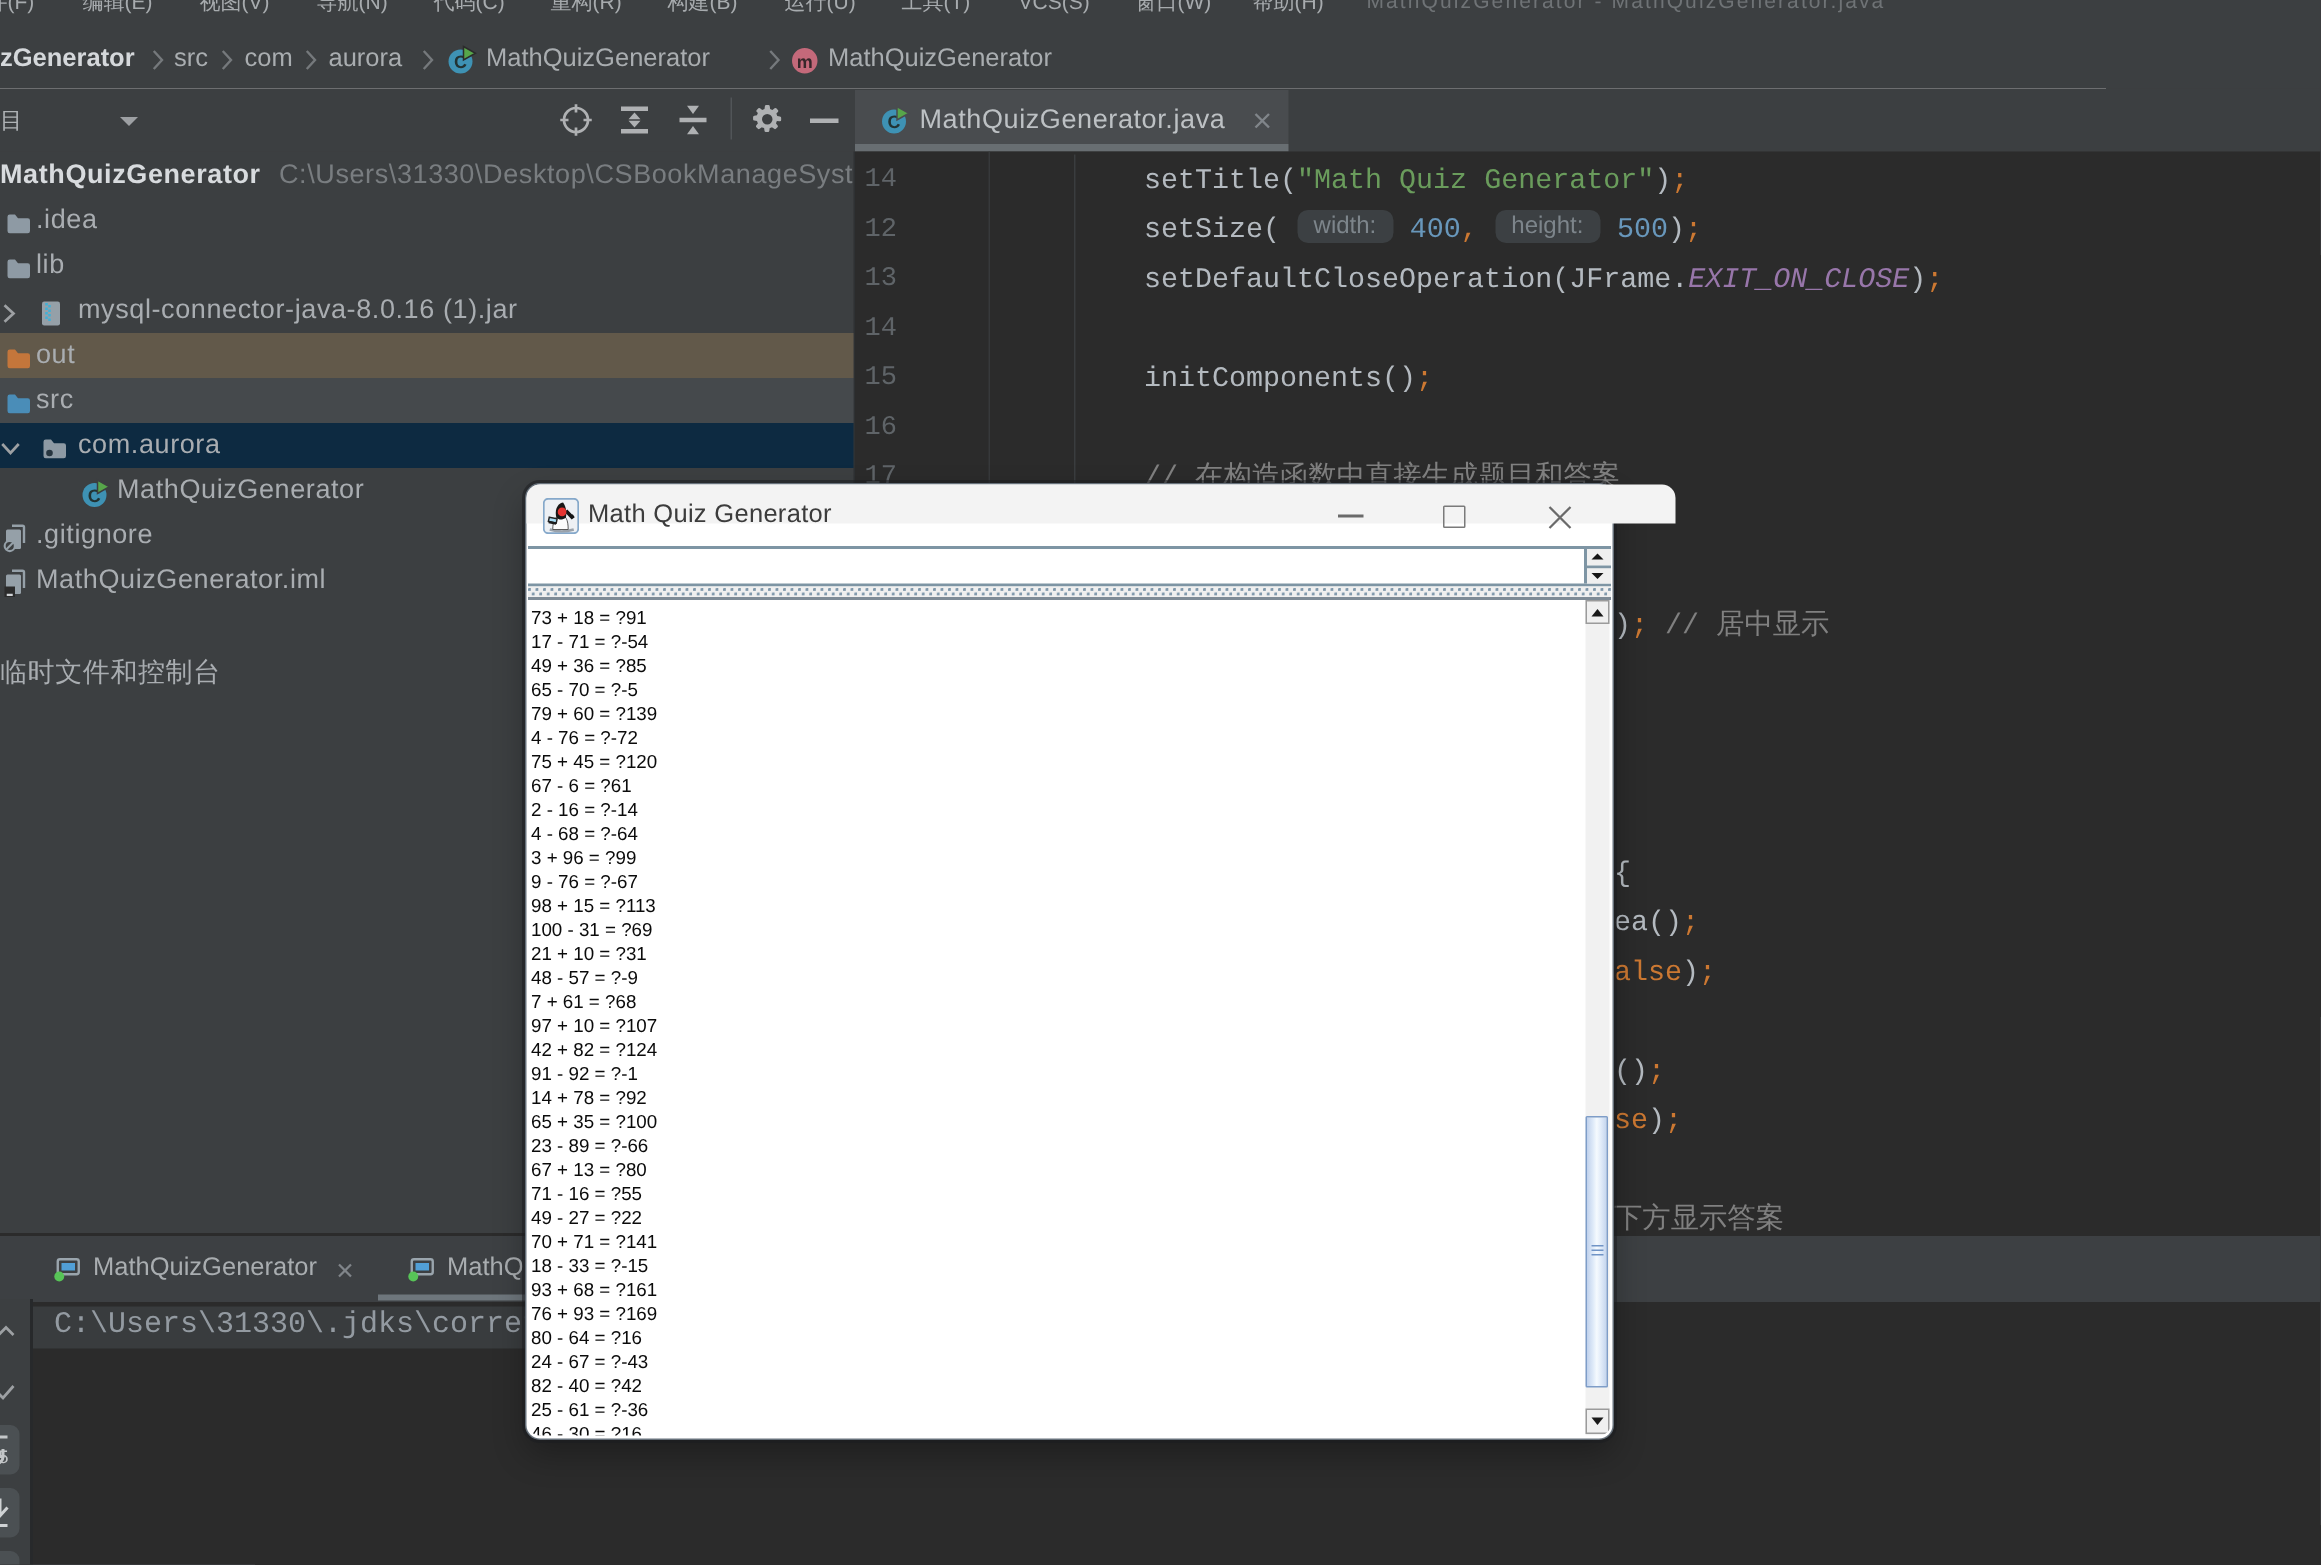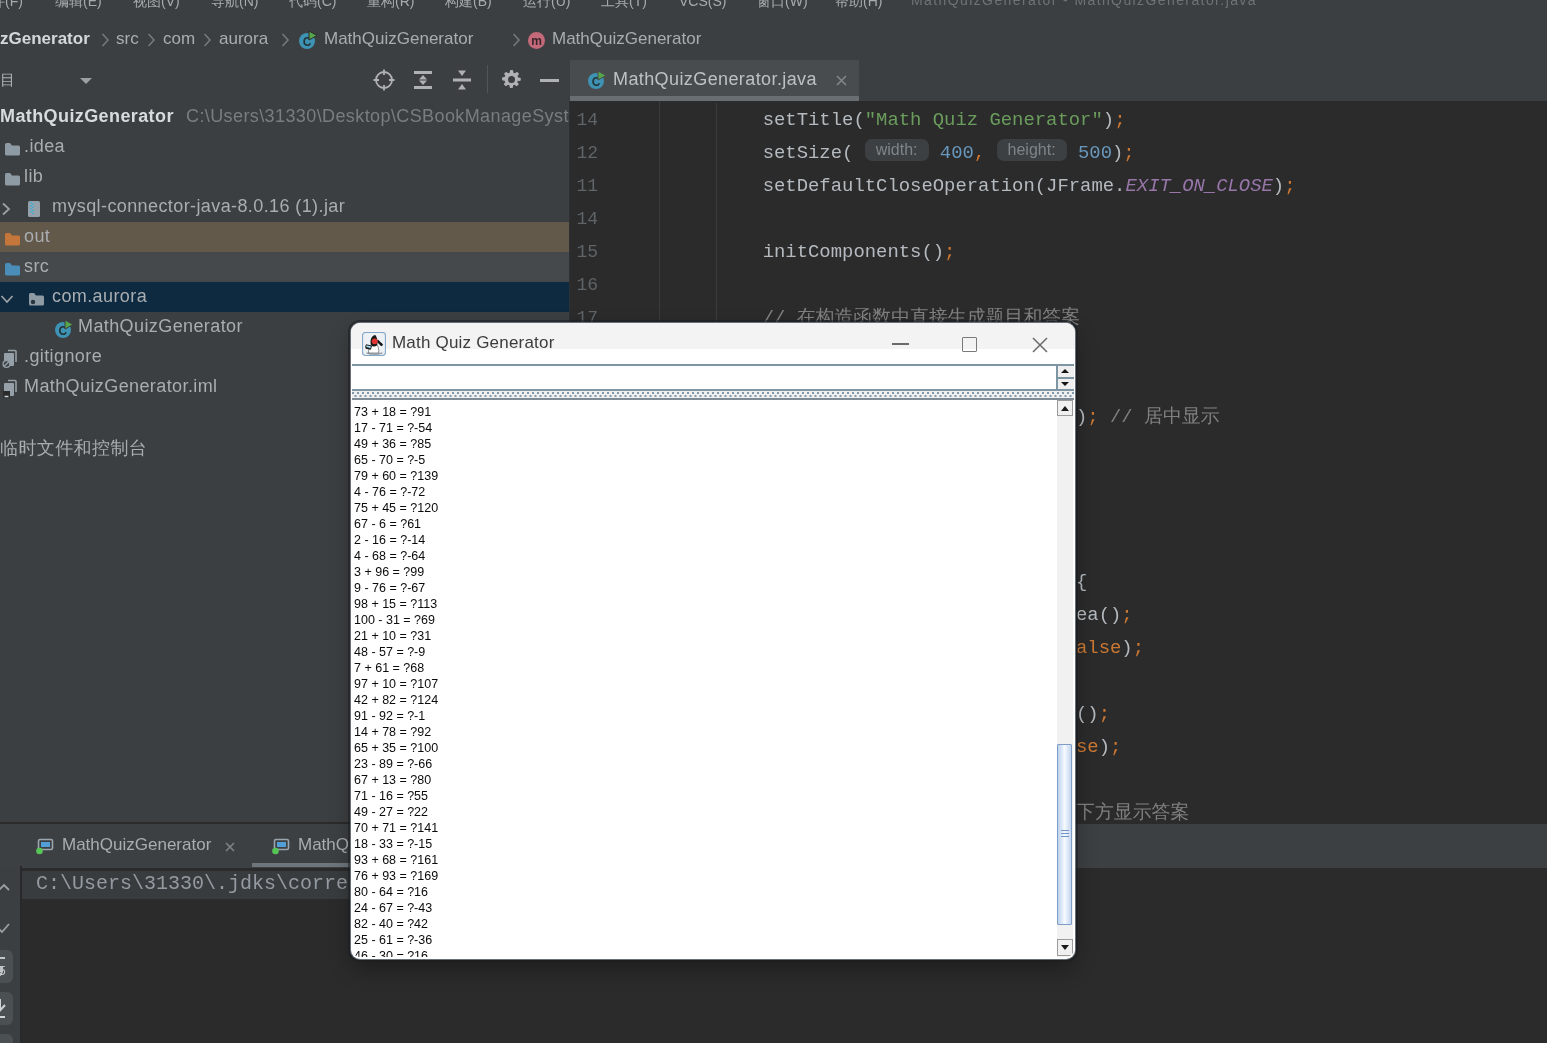--- a/index.html
+++ b/index.html
@@ -33,21 +33,21 @@
   .cmt{color:#808080;} .cnst{color:#9876aa;font-style:italic;}
   .hint{display:inline-block;background:#3c4043;color:#7d858b;font-family:"Liberation Sans",sans-serif;
         font-size:16px;line-height:20px;border-radius:7px;padding:1px 11px 1px 11px;vertical-align:2.5px;}
   
   #bottom{left:0;top:822px;width:1547px;height:221px;background:#2b2b2b;}
   #btabs{position:absolute;left:0;top:2px;width:1547px;height:44px;background:#3d4043;}
   
   #win{left:351px;top:323px;width:724px;height:636px;background:#fff;border-radius:9px;
        box-shadow:0 0 0 1px #66707a,0 0 0 3px rgba(28,30,32,.55),0 10px 22px rgba(0,0,0,.30);}
   #wtitle{position:absolute;left:0;top:0;width:724px;height:26px;background:#f3f3f3;
-          border-radius:9px 9px 0 0;}
+          border-radius:9px 9px 0 0;padding-left:42px;}
   #wfield{position:absolute;left:1px;top:41px;width:722px;height:27px;background:#fff;
           border-top:2px solid #7e95a4;border-bottom:2px solid #7e95a4;box-sizing:border-box;}
   #wdither{position:absolute;left:1px;top:68px;width:722px;height:7px;background:#efefef;
     background-image:radial-gradient(circle at 1px 1px,#8099ac 0.9px,transparent 1.1px),
                      radial-gradient(circle at 1px 1px,#8099ac 0.9px,transparent 1.1px);
     background-size:5px 7px,5px 7px;background-position:0 1px,2.5px 4px;}
   #wmain{position:absolute;left:1px;top:75px;width:722px;height:559px;background:#fff;
          border-top:2px solid #7e8b96;box-sizing:border-box;border-radius:0 0 8px 8px;overflow:hidden;}
   #qlist{position:absolute;left:2px;top:4px;font-size:12.5px;line-height:16px;color:#0b0b0b;white-space:pre;}
 </style>
@@ -213,21 +213,21 @@
     </div>
     <div class="trow" style="top:331px">
       <span class="tl" style="left:0">临时文件和控制台</span>
     </div>
   </div>
   <div id="editor" class="abs">
     <div style="position:absolute;left:89px;top:0;width:1px;height:721px;background:#37393b"></div>
     <div style="position:absolute;left:146px;top:2px;width:1px;height:719px;background:#3a3d3f"></div>
     <div class="lnum" style="left:-12px;top:2.5px;line-height:33px">14</div>
     <div class="lnum" style="left:-12px;top:35.5px;line-height:33px">12</div>
-    <div class="lnum" style="left:-12px;top:68.5px;line-height:33px">11</div>
+    <div class="lnum" style="left:-12px;top:68.5px;line-height:33px">13</div>
     <div class="lnum" style="left:-12px;top:101.5px;line-height:33px">14</div>
     <div class="lnum" style="left:-12px;top:134.5px;line-height:33px">15</div>
     <div class="lnum" style="left:-12px;top:167.5px;line-height:33px">16</div>
     <div class="lnum" style="left:-12px;top:200.5px;line-height:33px">17</div>
     <div class="cl" style="left:102px;top:2.5px;line-height:33px">        setTitle(<span class="str">"Math Quiz Generator"</span>)<span class="orn">;</span></div>
     <div class="cl" style="left:102px;top:35.5px;line-height:33px">        setSize( <span class="hint">width:</span> <span class="num">400</span><span class="orn">,</span> <span class="hint">height:</span> <span class="num">500</span>)<span class="orn">;</span></div>
     <div class="cl" style="left:102px;top:68.5px;line-height:33px">        setDefaultCloseOperation(JFrame.<span class="cnst">EXIT_ON_CLOSE</span>)<span class="orn">;</span></div>
     <div class="cl cmt" style="left:102px;top:200.5px;line-height:33px">        // 在构造函数中直接生成题目和答案</div>
     <div class="cl" style="left:102px;top:134.5px;line-height:33px">        initComponents()<span class="orn">;</span></div>
     <div class="cl" style="left:506px;top:299.5px;line-height:33px">)<span class="orn">;</span> <span class="cmt">// 居中显示</span></div>

